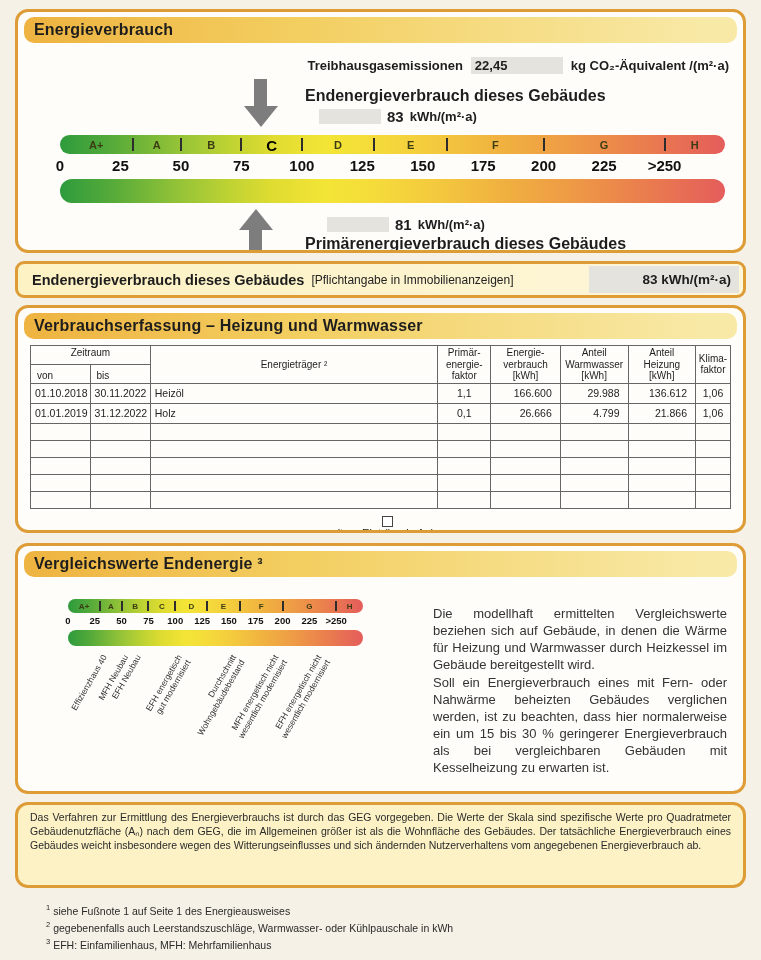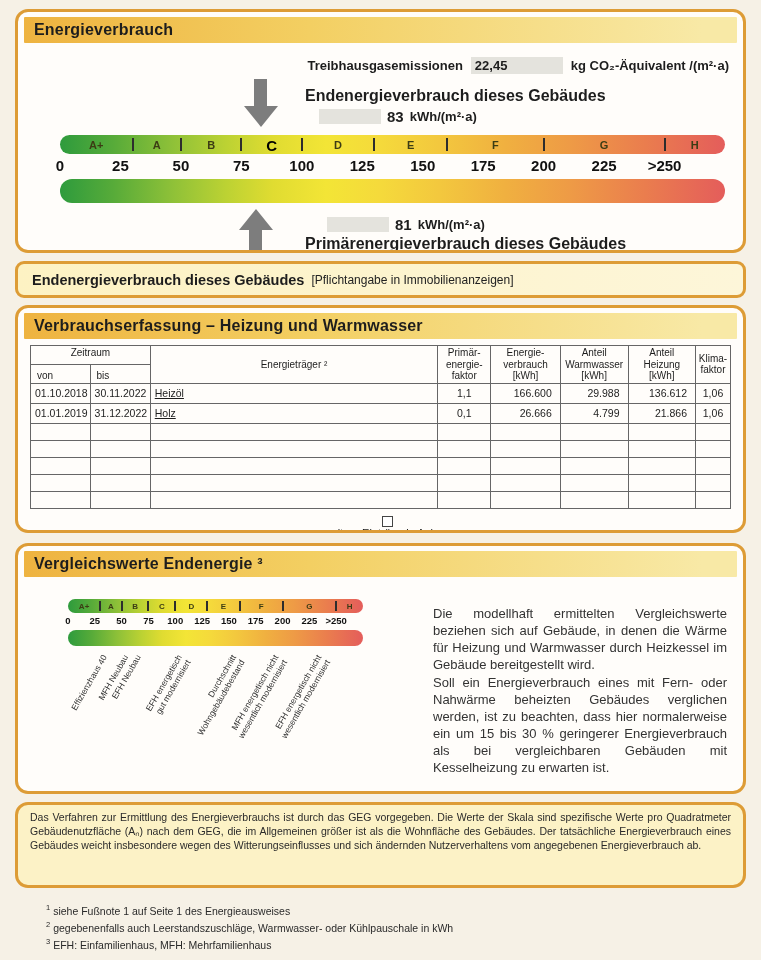--- a/index.html
+++ b/index.html
@@ -15,21 +15,21 @@
     position: relative;
     margin: 0 15px;
     border: 3px solid #dd9c36;
     border-radius: 13px;
     background: #fffdfa;
     overflow: hidden;
   }
   .sec-header {
     height: 26px;
     margin: 5px 6px 0 6px;
-    border-radius: 1px;
+    border-radius: 10px;
     background: linear-gradient(90deg, #eeb340, #f3cf62 40%, #f8e9a6 95%);
     display: flex; align-items: center;
     padding-left: 10px;
     font-weight: bold; font-size: 16px; letter-spacing: 0.2px;
   }
   
   #sec1 { height: 244px; }
   #sec1-content { position: relative; height: 208px; }
   .ghg-row {
     position: absolute; top: 14px; right: 14px;
@@ -86,21 +86,21 @@
   }
   
   #sec3 { margin-top: 7px; height: 228px; }
   #consumption-table { width: calc(100% - 24px); margin: 6px 12px 0 12px; border-collapse: collapse; font-size: 10.5px; }
   #consumption-table th, #consumption-table td { border: 1px solid #666; font-weight: normal; }
   #consumption-table thead th { font-size: 10px; text-align: center; padding: 1px 2px; }
   th.group-top { border-bottom: none; font-size: 10.5px; padding-top: 3px; vertical-align: top; }
   th.sub { border-top: none; text-align: left !important; padding: 0 0 2px 6px !important; vertical-align: bottom; }
   th.multiline { line-height: 1.15; }
   td.c-date { padding: 2px 2px 2px 4px; }
-  td.c-text { padding: 2px 4px; text-decoration: underline; }
+  td.c-text { padding: 2px 4px; }
   td.c-num  { text-align: right; padding: 2px 8px 2px 2px; }
   td.c-mid  { text-align: center; padding: 2px 2px; }
   tr.data-row td { height: 20px; }
   tr.empty-row td { height: 17px; }
   .checkbox-row { display: flex; align-items: center; margin: 7px 0 0 14px; font-size: 11px; flex-direction: column; }
   .checkbox-sq { width: 11px; height: 11px; border: 1.5px solid #444; background: #fff; display: inline-block; }
   
   #sec4 { margin-top: 10px; height: 251px; }
   #sec4-content { position: relative; height: 215px; }
   #cmp-scale { position: absolute; top: 22px; left: 50px; width: 295px; height: 52px; }
@@ -200,20 +200,21 @@
         <span class="unit">kWh/(m²·a)</span>
       </div>
       <div class="lbl">Primärenergieverbrauch dieses Gebäudes</div>
     </div>
   </div>
 </div>
 
 <div class="section" id="sec2">
   <span class="lbl">Endenergieverbrauch dieses Gebäudes</span>
   <span class="note">[Pflichtangabe in Immobilienanzeigen]</span>
+  <span class="result-box grey-box">83 kWh/(m²·a)</span>
 </div>
 
 <div class="section" id="sec3">
   <div class="sec-header">Verbrauchserfassung – Heizung und Warmwasser</div>
   <table id="consumption-table">
     <colgroup id="ct-colgroup">
         <col style="width: 7.6%;">
         <col style="width: 8.6%;">
         <col style="width: 41.8%;">
         <col style="width: 7.6%;">

